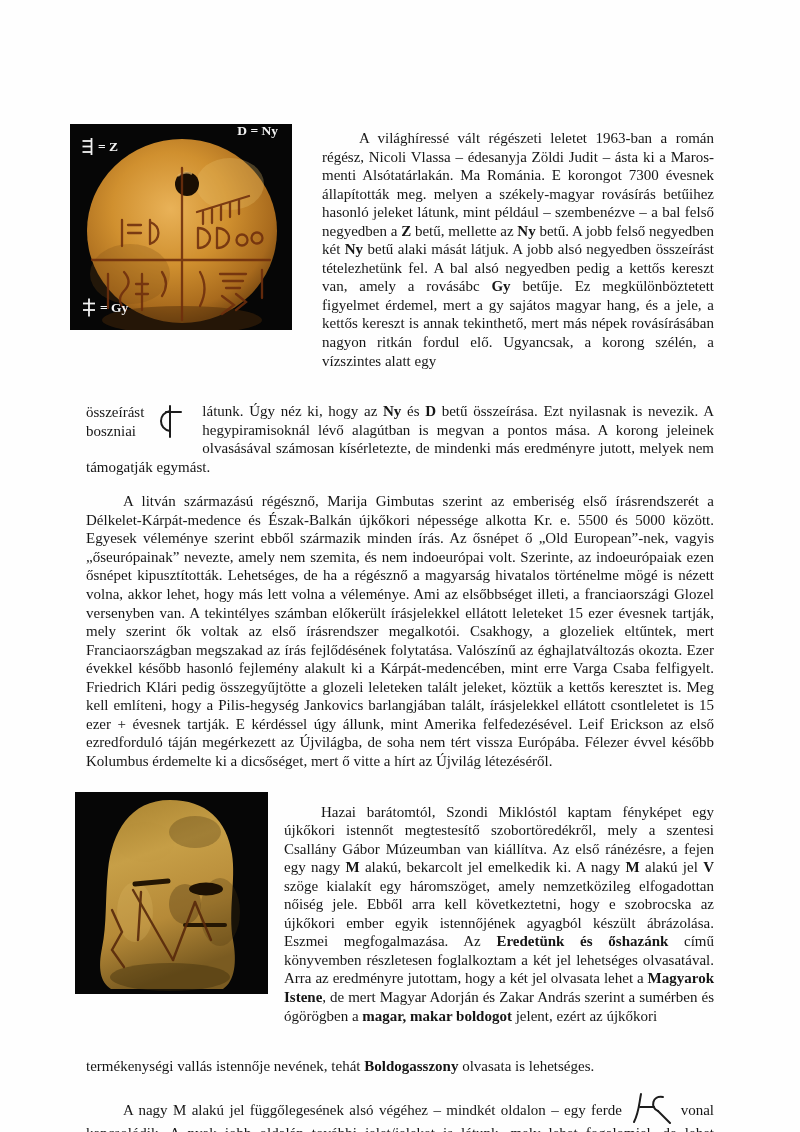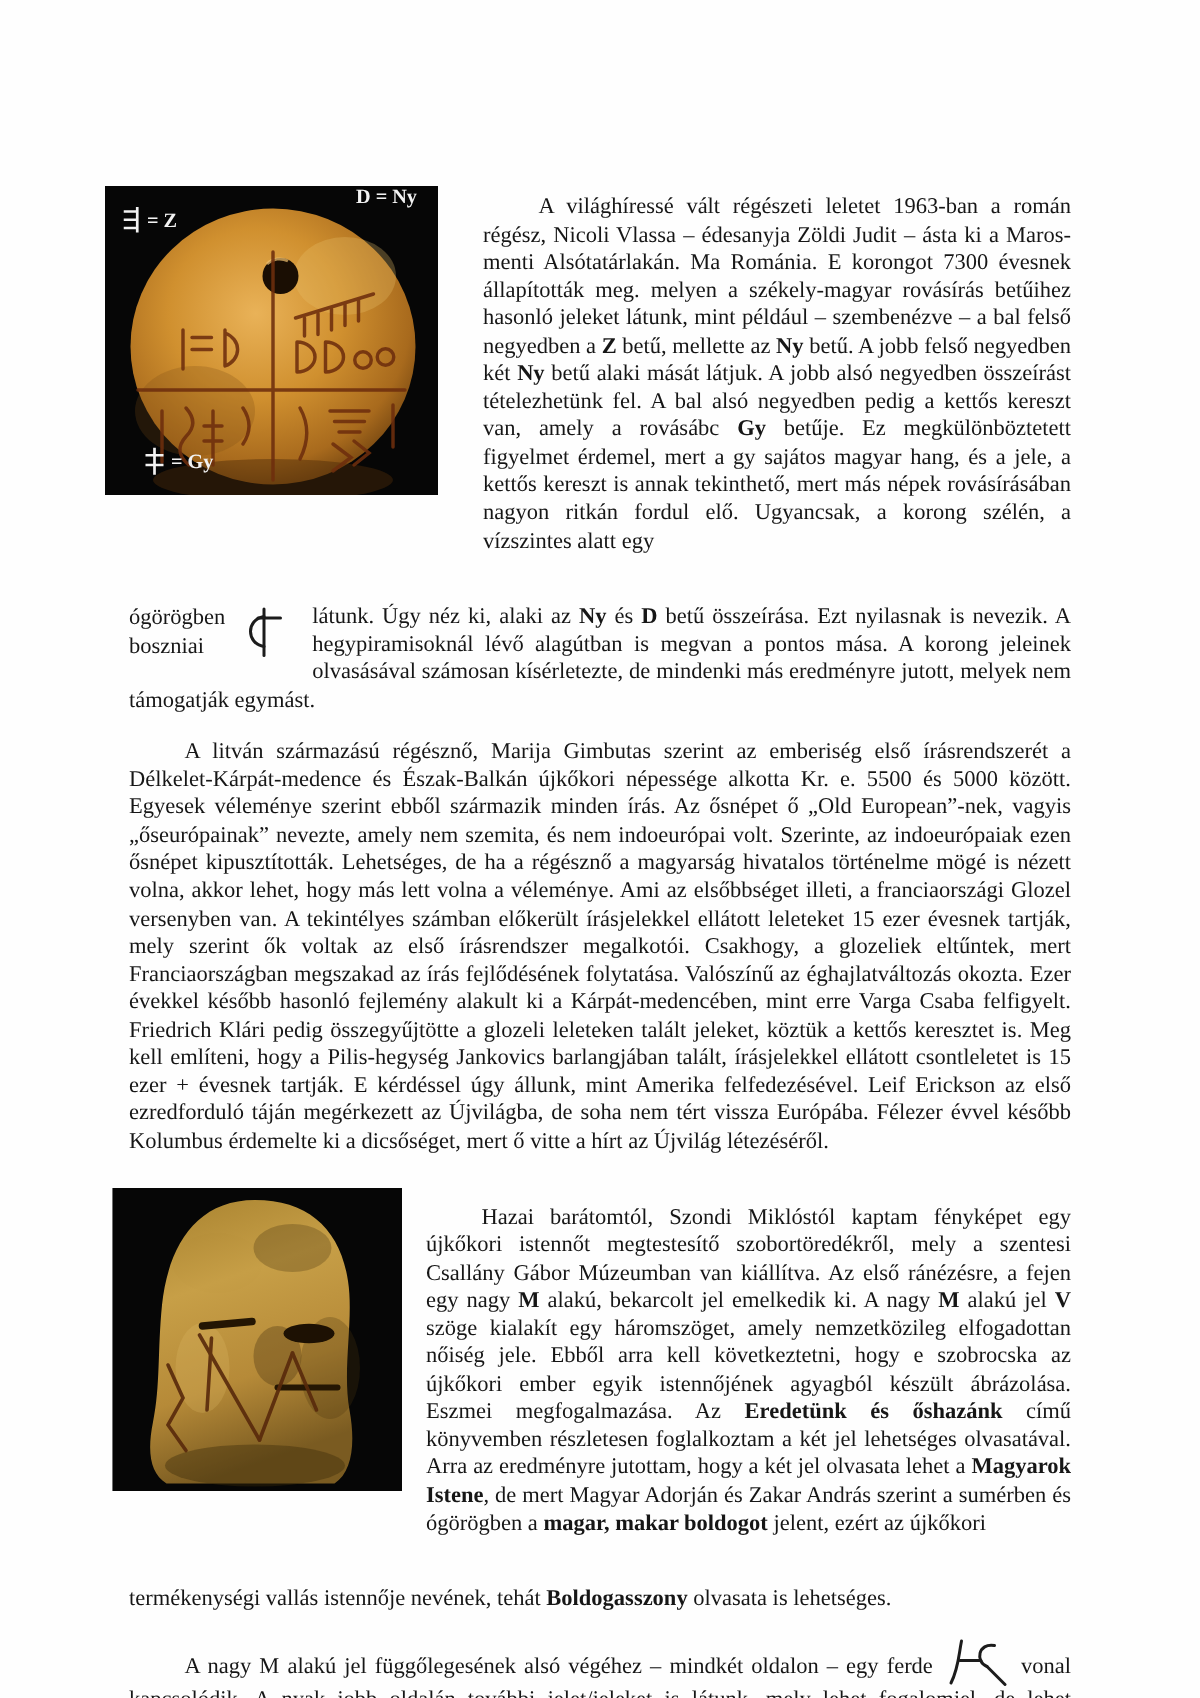--- a/index.html
+++ b/index.html
@@ -35,21 +35,21 @@
   figure{margin:0;position:relative;overflow:hidden;background:#060606;}
   .fig1{flex:0 0 222px;width:222px;height:206px;margin-top:11px;}
   .fig2{flex:0 0 193px;width:193px;height:202px;margin:5px 0 0 5px;}
   figure svg.art{position:absolute;inset:0;display:block;}
   .lbl{
     position:absolute;display:flex;align-items:center;gap:4px;
     color:#f2f2f2;font-weight:bold;font-size:13.5px;line-height:14px;
   }
   .lbl-tl{left:11px;top:13px;}
   .lbl-tr{right:14px;top:0;}
-  .lbl-bl{left:26px;bottom:13px;}
+  .lbl-bl{left:12px;bottom:13px;}
   .rune{display:block;}
   .p1b{margin-top:2px;}
   .wrapbox{
     float:left;display:flex;align-items:center;gap:11px;
     margin:1px 20px 0 0;height:37px;
   }
   .wrapwords{display:flex;flex-direction:column;line-height:18.55px;}
   .sym1{display:block;}
   .sym2{display:inline-block;vertical-align:-9px;margin:0 3px;}
   .pblock{margin:16px;}
@@ -121,32 +121,32 @@
         </svg>
         <span>= Gy</span>
       </div>
     </figure>
     <div class="textcol just ind pblock"><span>A világhíressé vált régészeti leletet 1963-ban a román régész, Nicoli Vlassa – édesanyja Zöldi Judit – ásta ki a Maros-menti Alsótatárlakán. Ma Románia. E korongot 7300 évesnek állapították meg. melyen a székely-magyar rovásírás betűihez hasonló jeleket látunk, mint például – szembenézve – a bal felső negyedben a </span><span class="b">Z</span><span> betű, mellette az </span><span class="b">Ny</span><span> betű. A jobb felső negyedben két </span><span class="b">Ny</span><span> betű alaki mását látjuk. A jobb alsó negyedben összeírást tételezhetünk fel. A bal alsó negyedben pedig a kettős kereszt van, amely a rovásábc </span><span class="b">Gy</span><span> betűje. Ez megkülönböztetett figyelmet érdemel, mert a gy sajátos magyar hang, és a jele, a kettős kereszt is annak tekinthető, mert más népek rovásírásában nagyon ritkán fordul elő. Ugyancsak, a korong szélén, a vízszintes alatt egy</span></div>
   </div>
 
   <div class="just p1b pblock">
     <span class="wrapbox">
       <span class="wrapwords">
-        <span>ógörögben</span>
+        <span>összeírást</span>
         <span>boszniai</span>
       </span>
       <svg class="sym1" width="27" height="37" viewBox="0 0 27 37">
         <g stroke="#1c1c1c" stroke-width="2" fill="none" stroke-linecap="round">
           <path d="M15 3 V 34"></path>
           <path d="M11 9 H 26"></path>
           <path d="M15 8 C 3 10 3 26 15 28"></path>
         </g>
       </svg>
     </span>
-    <span><span>látunk. Úgy néz ki, alaki az </span><span class="b">Ny</span><span> és </span><span class="b">D</span><span> betű összeírása. Ezt nyilasnak is nevezik. A hegypiramisoknál lévő alagútban is megvan a pontos mása. A korong jeleinek olvasásával számosan kísérletezte, de mindenki más eredményre jutott, melyek nem támogatják egymást.</span></span>
+    <span><span>látunk. Úgy néz ki, hogy az </span><span class="b">Ny</span><span> és </span><span class="b">D</span><span> betű összeírása. Ezt nyilasnak is nevezik. A hegypiramisoknál lévő alagútban is megvan a pontos mása. A korong jeleinek olvasásával számosan kísérletezte, de mindenki más eredményre jutott, melyek nem támogatják egymást.</span></span>
   </div>
 
   <div class="just ind pblock"><span>A litván származású régésznő, Marija </span><span class="i">Gimbutas</span><span> szerint az emberiség első írásrendszerét a Délkelet-Kárpát-medence és Észak-Balkán újkőkori népessége alkotta Kr. e. 5500 és 5000 között. Egyesek véleménye szerint ebből származik minden írás. Az ősnépet ő „Old European”-nek, vagyis „őseurópainak” nevezte, amely nem szemita, és nem indoeurópai volt. Szerinte, az indoeurópaiak ezen ősnépet kipusztították. Lehetséges, de ha a régésznő a magyarság hivatalos történelme mögé is nézett volna, akkor lehet, hogy más lett volna a véleménye. Ami az elsőbbséget illeti, a franciaországi Glozel versenyben van. A tekintélyes számban előkerült írásjelekkel ellátott leleteket 15 ezer évesnek tartják, mely szerint ők voltak az első írásrendszer megalkotói. Csakhogy, a glozeliek eltűntek, mert Franciaországban megszakad az írás fejlődésének folytatása. Valószínű az éghajlatváltozás okozta. Ezer évekkel később hasonló fejlemény alakult ki a Kárpát-medencében, mint erre Varga Csaba felfigyelt. Friedrich Klári pedig összegyűjtötte a glozeli leleteken talált jeleket, köztük a kettős keresztet is. Meg kell említeni, hogy a Pilis-hegység Jankovics barlangjában talált, írásjelekkel ellátott csontleletet is 15 ezer + évesnek tartják. E kérdéssel úgy állunk, mint Amerika felfedezésével. Leif Erickson az első ezredforduló táján megérkezett az Újvilágba, de soha nem tért vissza Európába. Félezer évvel később Kolumbus érdemelte ki a dicsőséget, mert ő vitte a hírt az Újvilág létezéséről.</span></div>
 
   <div class="row row3">
     <figure class="fig2">
       <svg class="art" viewBox="0 0 193 202">
         <defs>
           <linearGradient id="headg" x1="0" y1="0" x2="0.25" y2="1">
             <stop offset="0" stop-color="#a8822f"></stop>

